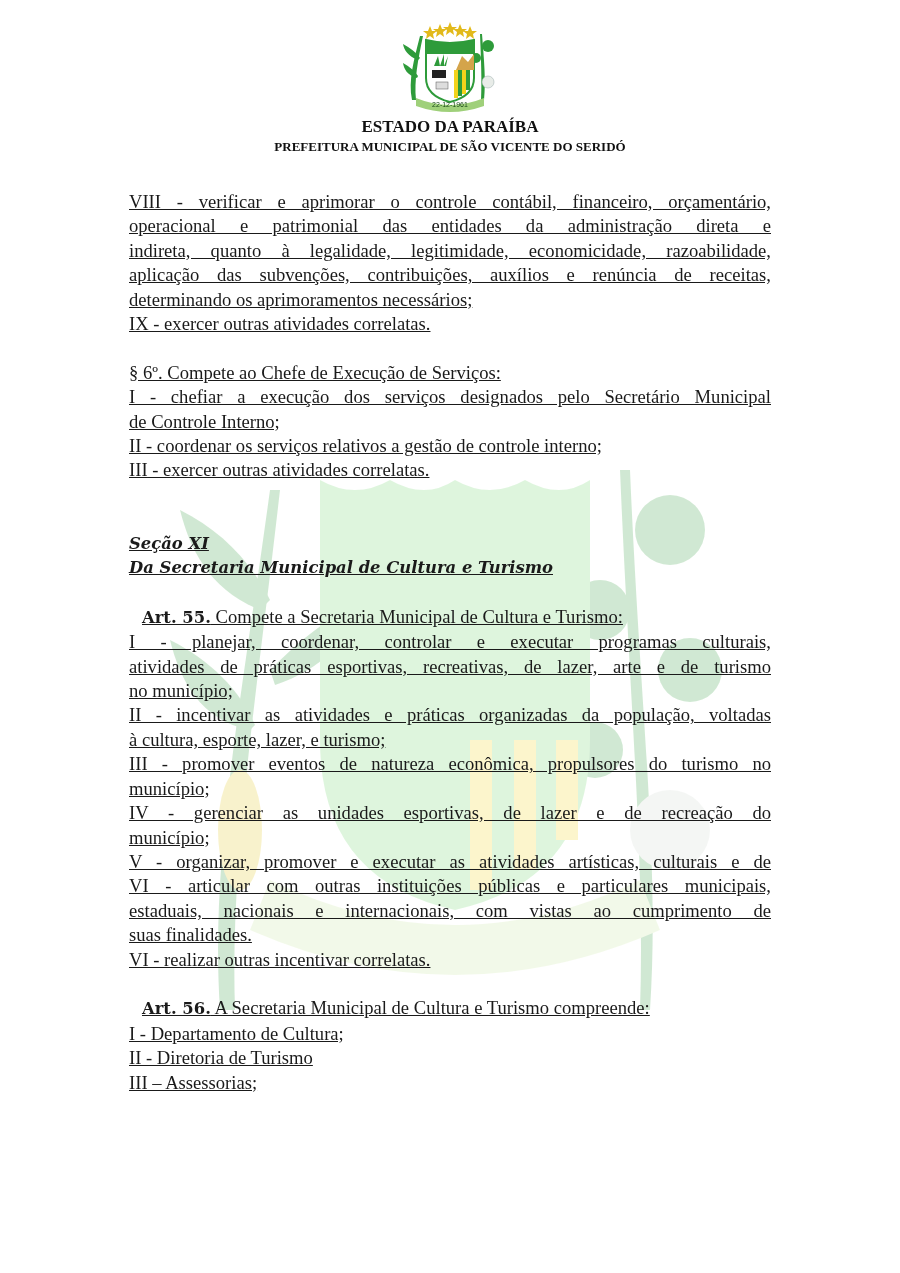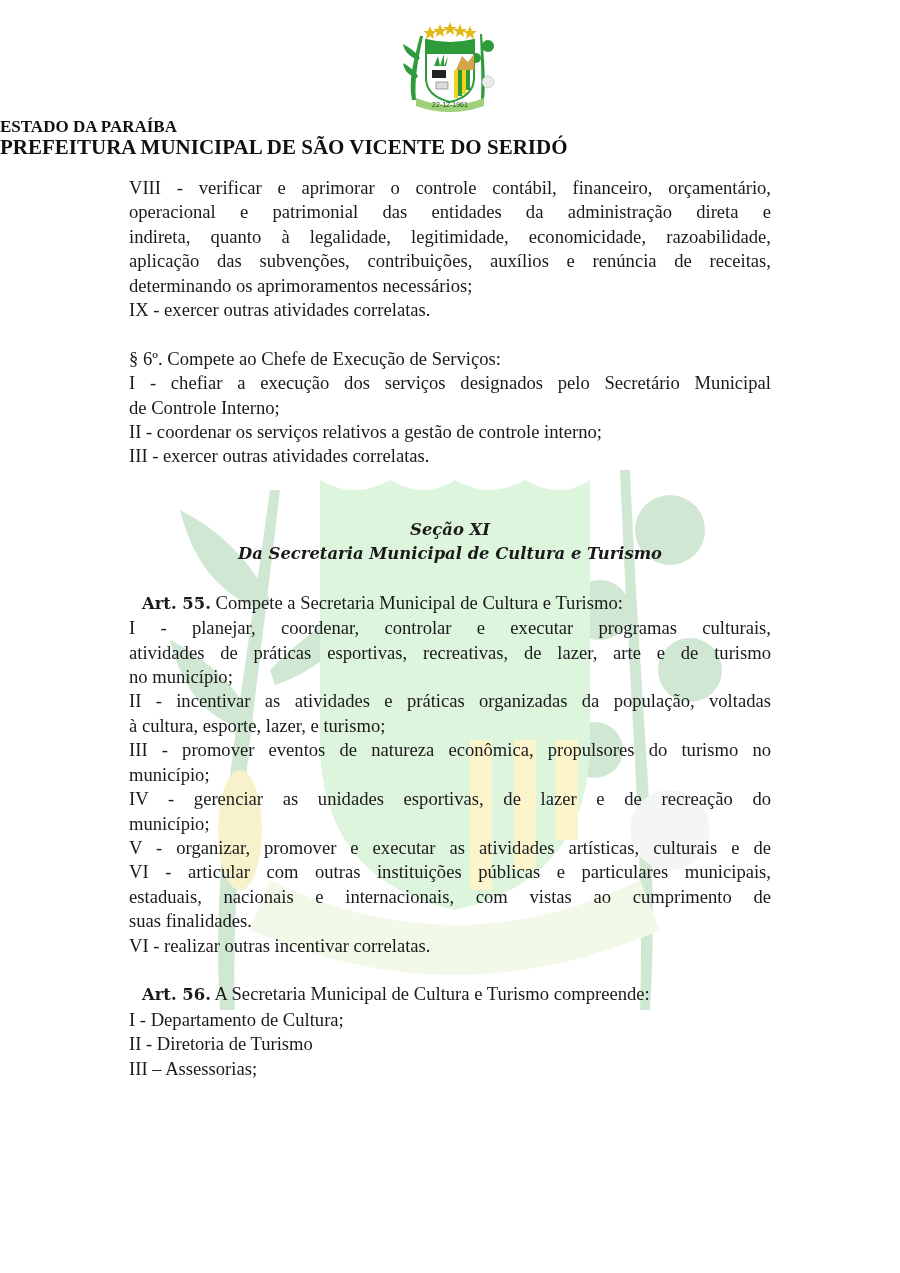--- a/index.html
+++ b/index.html
@@ -1,26 +1,26 @@
 <!DOCTYPE html>
 <html><head>
 <meta charset="utf-8">
 <style>
   html, body { margin: 0; padding: 0; background: #ffffff; }
   body { width: 900px; height: 1273px; position: relative; overflow: hidden; font-family: "DejaVu Serif", serif; color: #1a1a1a; }
   .watermark { position: absolute; left: 150px; top: 410px; width: 610px; height: 620px; opacity: 0.22; pointer-events: none; }
   .logo { position: absolute; left: 398px; top: 20px; width: 104px; height: 92px; }
-  .header { position: absolute; top: 117px; left: 0; width: 900px; text-align: left; font-family: "Liberation Serif", serif; font-weight: bold; color: #111; }
+  .header { position: absolute; top: 117px; left: 0; width: 900px; text-align: center; font-family: "Liberation Serif", serif; font-weight: bold; color: #111; }
   .header .h1 { font-size: 17px; line-height: 20px; }
-  .header .h2 { font-size: 21px; line-height: 20px; }
-  .body { position: absolute; left: 129px; top: 176px; width: 642px; font-family: "Liberation Serif", serif; font-size: 18.6px; line-height: 24.4px; }
+  .header .h2 { font-size: 13px; line-height: 20px; }
+  .body { position: absolute; left: 129px; top: 190px; width: 642px; font-family: "Liberation Serif", serif; font-size: 18.6px; line-height: 24.4px; text-decoration: underline; }
   .line { white-space: nowrap; }
   .just { text-align: justify; text-align-last: justify; white-space: normal; }
   .gap { height: 24.4px; }
-  .sec { text-align: center; font-weight: bold; font-style: italic; font-family: "DejaVu Serif", serif; font-size: 16.4px; }
+  .sec { font-weight: bold; font-style: italic; font-family: "DejaVu Serif", serif; font-size: 16.4px; }
   .art { font-weight: bold; font-family: "DejaVu Serif", serif; font-size: 16.4px; margin-left: 13px; }
 </style>
 </head>
 <body>
 
 <svg class="watermark" viewBox="0 0 610 620">
   <g fill="#2e9b3a">
     <path d="M70 600 C60 450 90 300 120 80 L130 80 C105 300 80 450 85 600 Z"></path>
     <path d="M110 200 C60 180 40 140 30 100 C70 120 100 150 120 190 Z"></path>
     <path d="M100 320 C50 310 30 270 20 230 C60 250 90 280 105 315 Z"></path>

